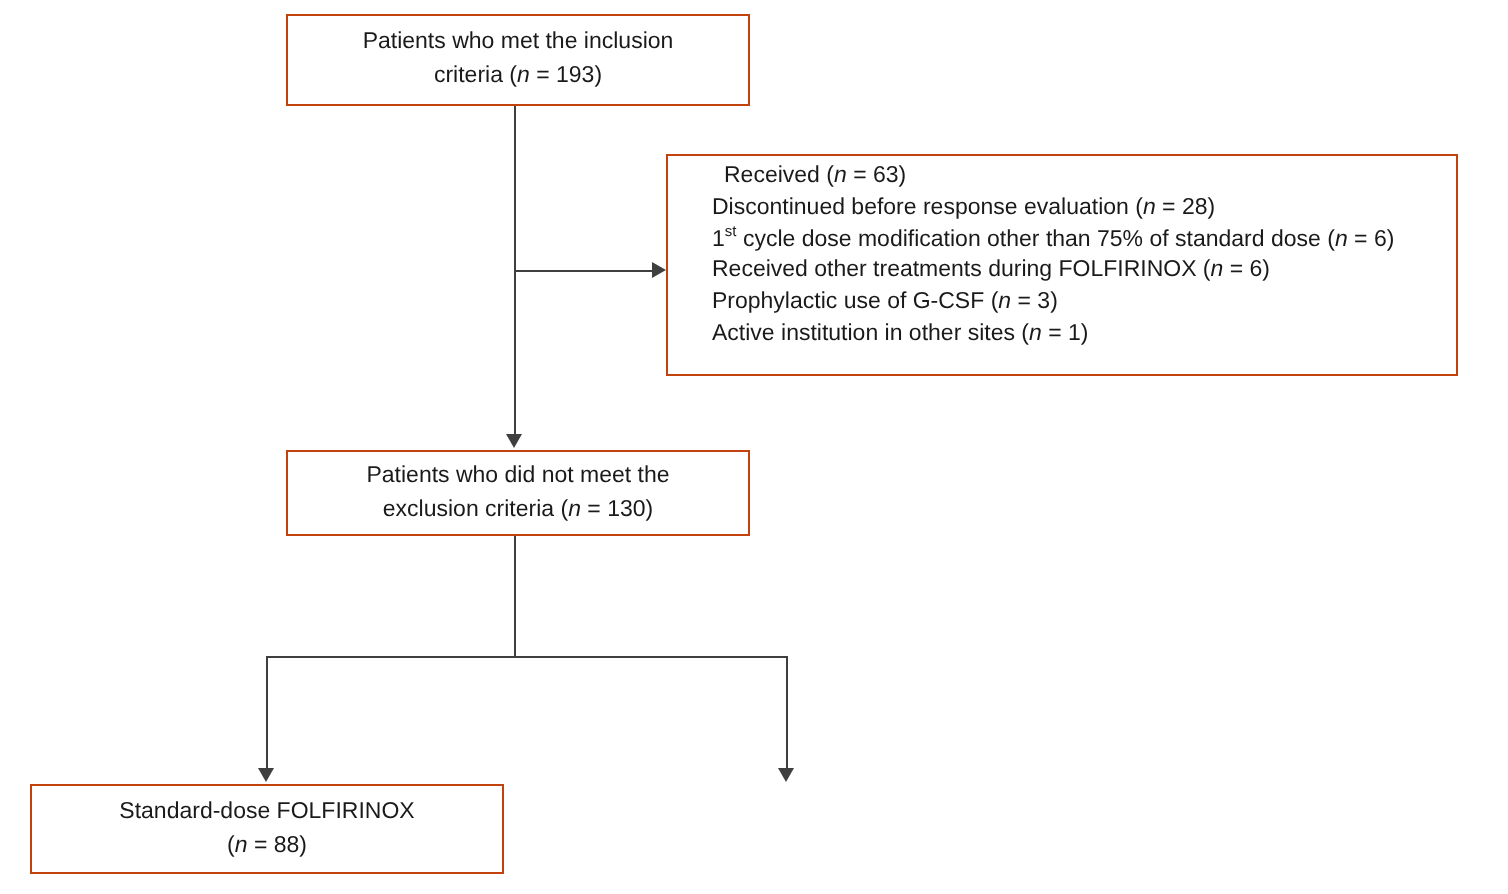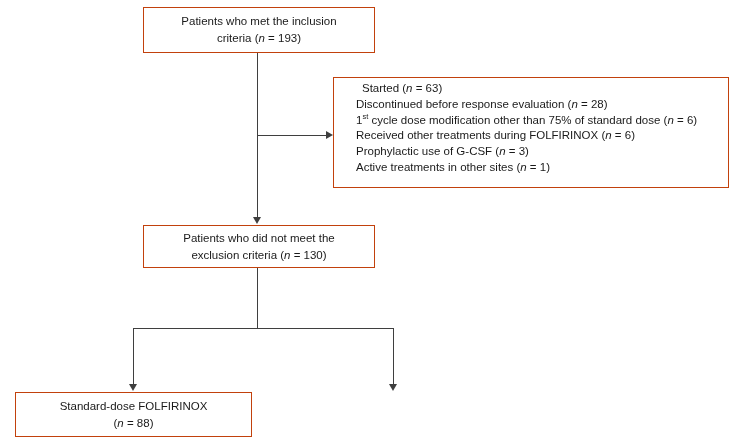--- a/index.html
+++ b/index.html
@@ -69,26 +69,26 @@
 <body>
 
 <div id="canvas">
 
   <div class="box center-box" style="left:143px; top:7px; width:232px; height:46px;">
     <div><span>Patients who met the inclusion</span></div>
     <div><span>criteria (</span><i class="n">n</i><span> = 193)</span></div>
   </div>
 
   <div class="box excluded-box" style="left:333px; top:77px; width:396px; height:111px;">
-    <div class="excluded-title"><span>Started (</span><i class="n">n</i><span> = 63)</span></div>
+    <div class="excluded-title"><span>Received (</span><i class="n">n</i><span> = 63)</span></div>
     <div class="ex-item"><span>Discontinued before response evaluation (</span><sup></sup><span></span><i class="n">n</i><span> = 28)</span></div>
     <div class="ex-item"><span>1</span><sup>st</sup><span> cycle dose modification other than 75% of standard dose (</span><i class="n">n</i><span> = 6)</span></div>
     <div class="ex-item"><span>Received other treatments during FOLFIRINOX (</span><sup></sup><span></span><i class="n">n</i><span> = 6)</span></div>
     <div class="ex-item"><span>Prophylactic use of G-CSF (</span><sup></sup><span></span><i class="n">n</i><span> = 3)</span></div>
-    <div class="ex-item"><span>Active treatments in other sites (</span><sup></sup><span></span><i class="n">n</i><span> = 1)</span></div>
+    <div class="ex-item"><span>Active institution in other sites (</span><sup></sup><span></span><i class="n">n</i><span> = 1)</span></div>
   </div>
 
   <div class="box center-box" style="left:143px; top:225px; width:232px; height:43px;">
     <div><span>Patients who did not meet the</span></div>
     <div><span>exclusion criteria (</span><i class="n">n</i><span> = 130)</span></div>
   </div>
 
   <div class="box center-box" style="left:15px; top:392px; width:237px; height:45px;">
     <div><span>Standard-dose FOLFIRINOX</span></div>
     <div><span>(</span><i class="n">n</i><span> = 88)</span></div>

